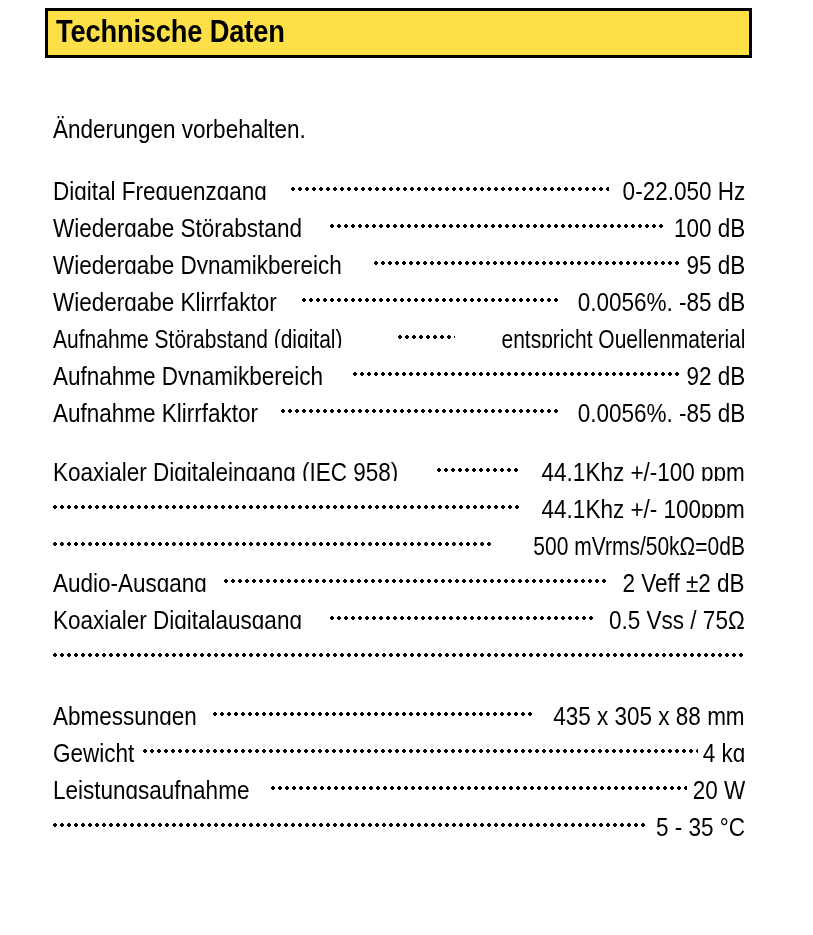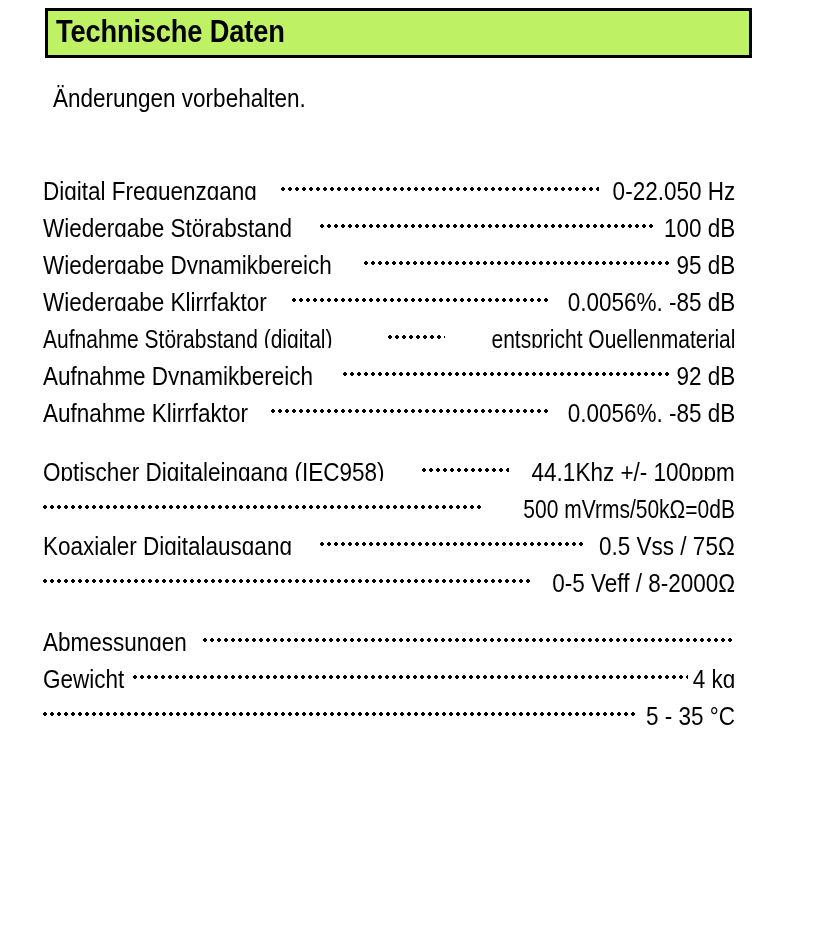--- a/index.html
+++ b/index.html
@@ -26,21 +26,21 @@
 
   
   .title-box {
     position: absolute;
     left: 45px;
     top: 8px;
     width: 707px;
     height: 50px;
     border: 3px solid #000000;
     box-sizing: border-box;
-    background: #bef264;
+    background: #fde047;
   }
   .title-text {
     position: absolute;
     left: 8px;
     top: 50%;
     transform: translateY(-52%);
     font-size: 31px;
     font-weight: bold;
     letter-spacing: -0.2px;
     transform-origin: left center;
@@ -50,35 +50,35 @@
   .title-text-inner {
     display: inline-block;
     transform: scaleX(0.88) translateY(-1px);
     transform-origin: left center;
   }
 
   
   .intro {
     position: absolute;
     left: 53px;
-    top: 84px;
+    top: 115px;
     font-size: 25px;
     line-height: 1.15;
     white-space: nowrap;
   }
   .intro .sq {
     display: inline-block;
     transform: scaleX(0.9);
     transform-origin: left center;
   }
 
   
   .spec-list {
     position: absolute;
-    left: 43px;
+    left: 53px;
     top: 163px;
     width: 692px;
   }
 
   .group {
     margin-bottom: 22px;
   }
   .group:last-child {
     margin-bottom: 13px;
   }
@@ -187,47 +187,61 @@
           <div class="row-value"><span class="sq">92 dB</span></div>
         </div>
         <div class="row">
           <div class="row-label"><span class="sq">Aufnahme Klirrfaktor</span></div>
           <div class="row-leader"></div>
           <div class="row-value"><span class="sq">0,0056%, -85 dB</span></div>
         </div>
       </div>
       <div class="group">
         <div class="row">
-          <div class="row-label"><span class="sq">Optischer Digitaleingang (IEC958)</span></div>
+          <div class="row-label"><span class="sq">Koaxialer Digitaleingang (IEC 958)</span></div>
+          <div class="row-leader"></div>
+          <div class="row-value"><span class="sq">44,1Khz +/-100 ppm</span></div>
+        </div>
+        <div class="row">
           <div class="row-leader"></div>
           <div class="row-value"><span class="sq">44,1Khz +/- 100ppm</span></div>
         </div>
         <div class="row tight">
           <div class="row-leader"></div>
           <div class="row-value"><span class="sq">500 mVrms/50kΩ=0dB</span></div>
         </div>
         <div class="row">
+          <div class="row-label"><span class="sq">Audio-Ausgang</span></div>
+          <div class="row-leader"></div>
+          <div class="row-value"><span class="sq">2 Veff ±2 dB</span></div>
+        </div>
+        <div class="row">
           <div class="row-label"><span class="sq">Koaxialer Digitalausgang</span></div>
           <div class="row-leader"></div>
           <div class="row-value"><span class="sq">0,5 Vss / 75Ω</span></div>
         </div>
         <div class="row">
           <div class="row-leader"></div>
-          <div class="row-value"><span class="sq">0-5 Veff / 8-2000Ω</span></div>
         </div>
       </div>
       <div class="group">
         <div class="row">
           <div class="row-label"><span class="sq">Abmessungen</span></div>
           <div class="row-leader"></div>
+          <div class="row-value"><span class="sq">435 x 305 x 88 mm</span></div>
         </div>
         <div class="row">
           <div class="row-label"><span class="sq">Gewicht</span></div>
           <div class="row-leader"></div>
           <div class="row-value"><span class="sq">4 kg</span></div>
+        </div>
+        <div class="row">
+          <div class="row-label"><span class="sq">Leistungsaufnahme</span></div>
+          <div class="row-leader"></div>
+          <div class="row-value"><span class="sq">20 W</span></div>
         </div>
         <div class="row">
           <div class="row-leader"></div>
           <div class="row-value"><span class="sq">5 - 35 °C</span></div>
         </div>
       </div>
     </div>
 
 </div>
 

